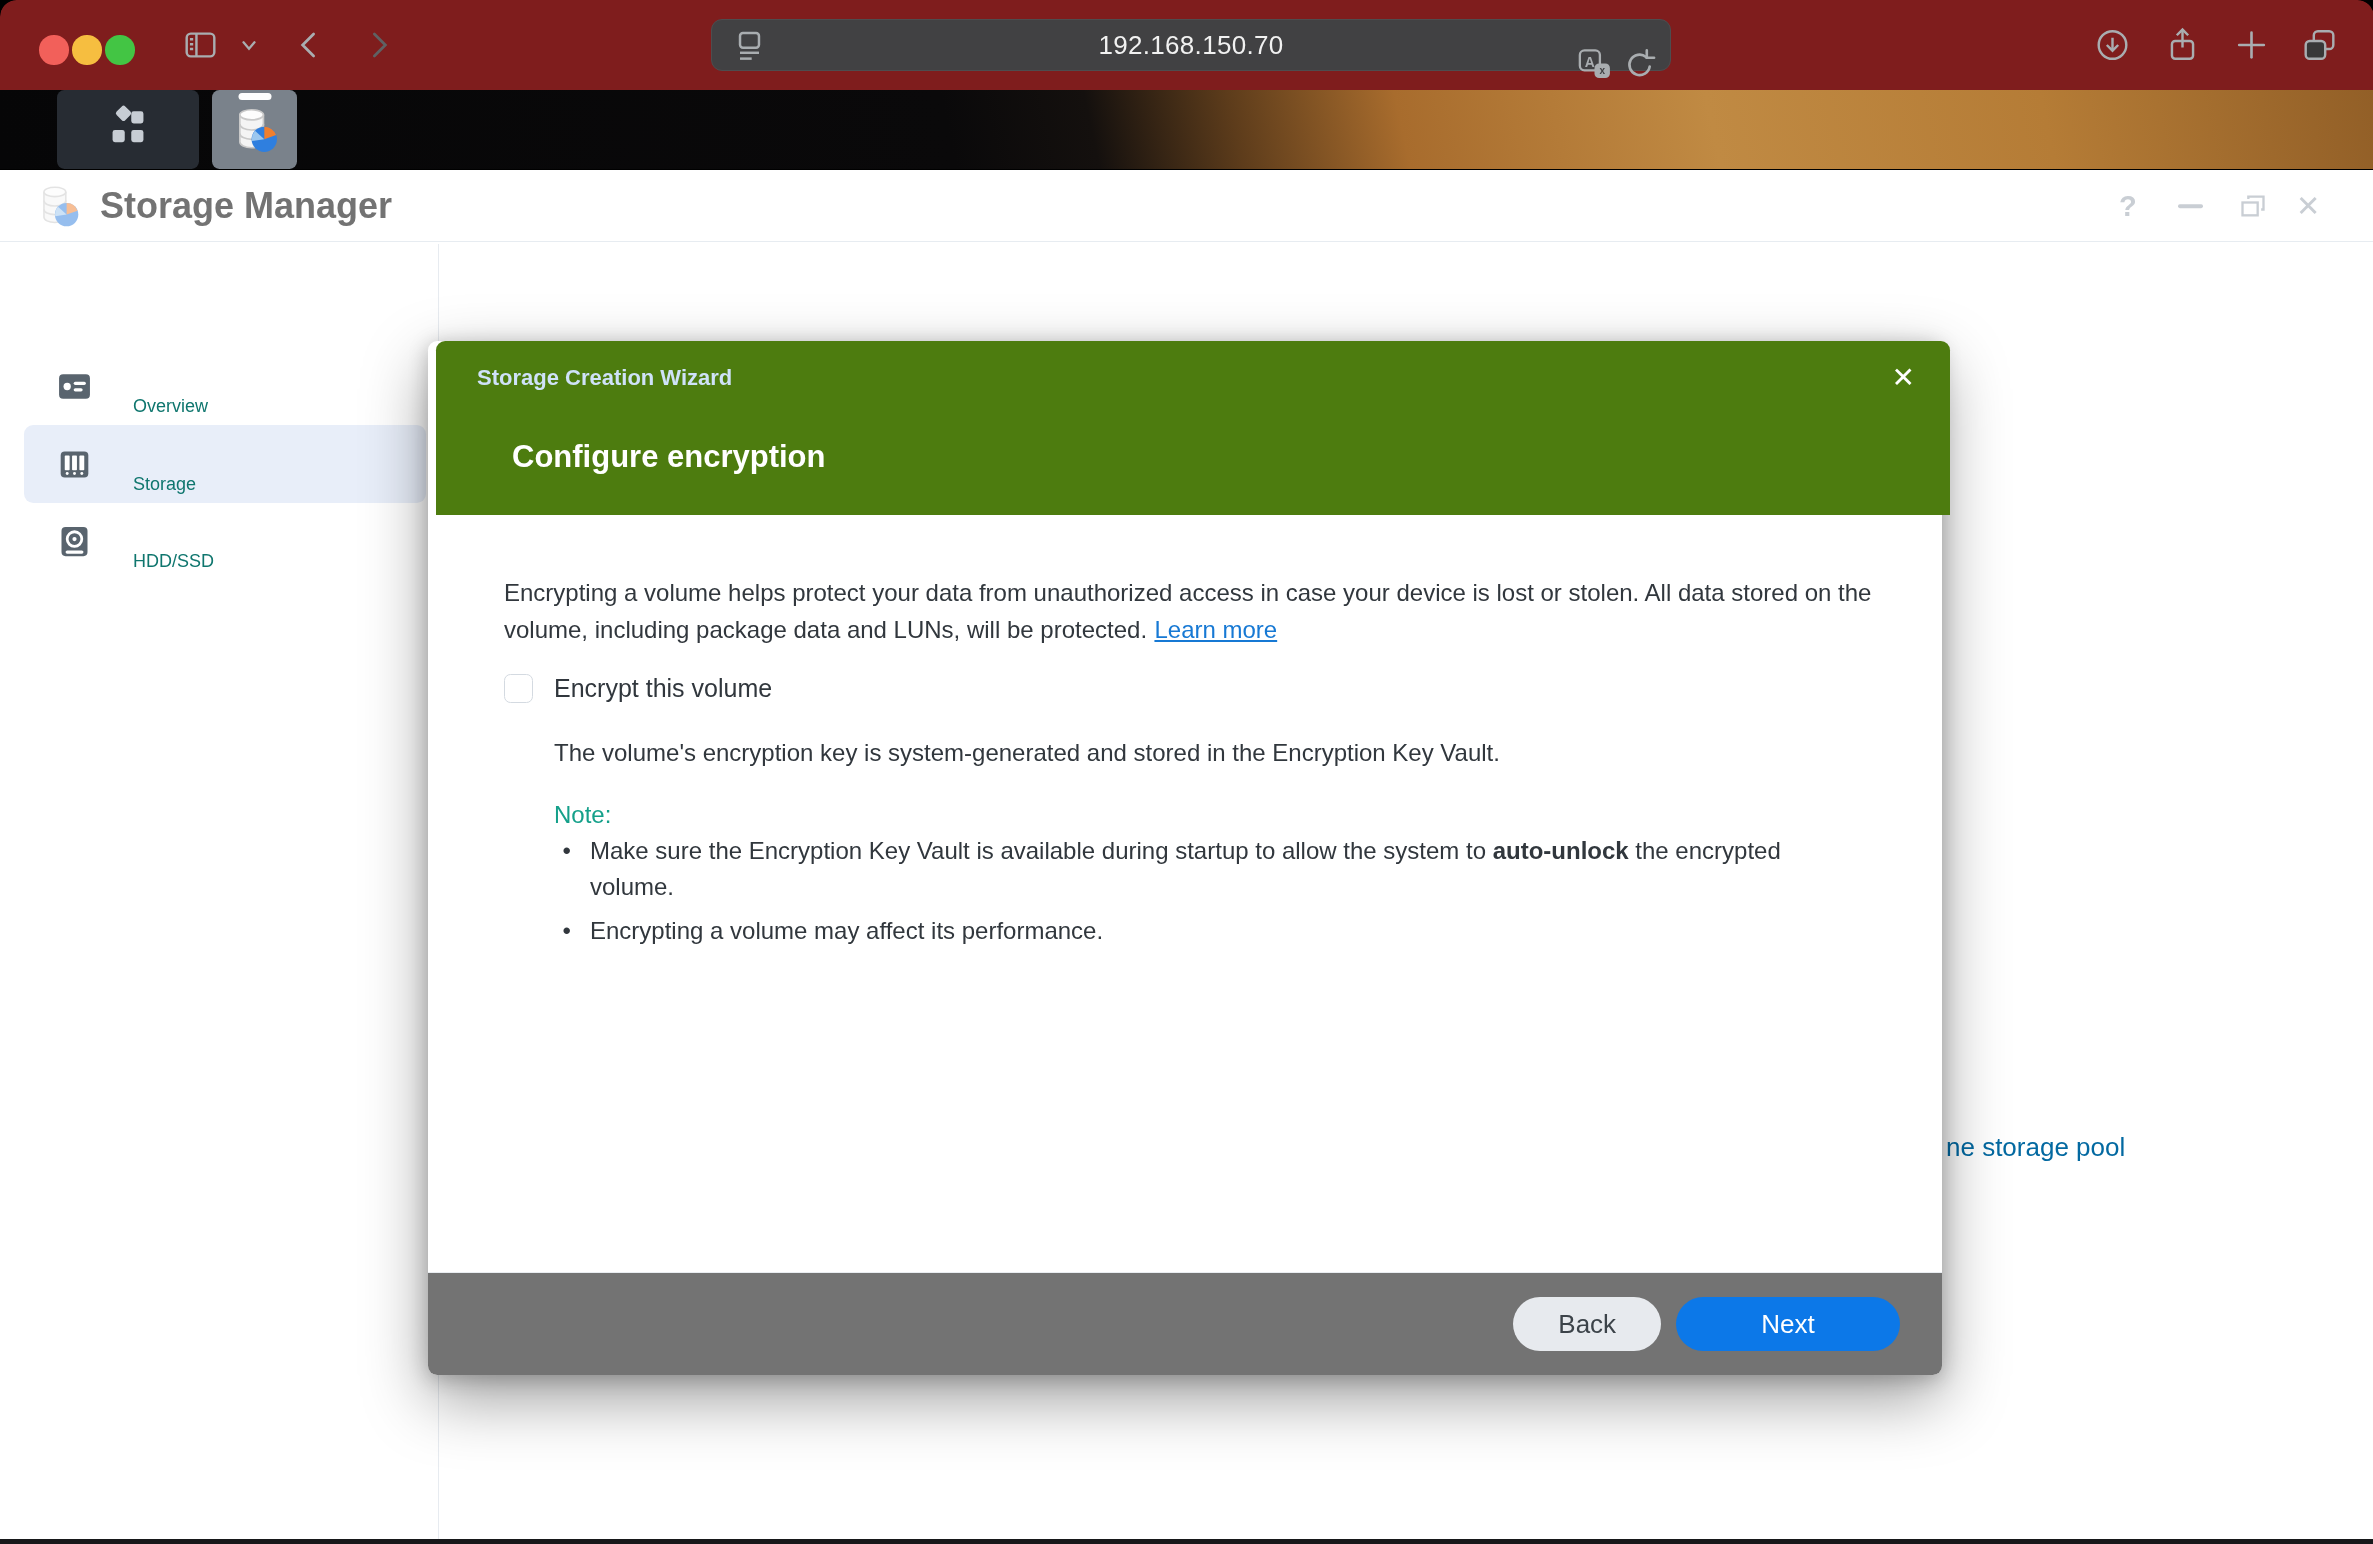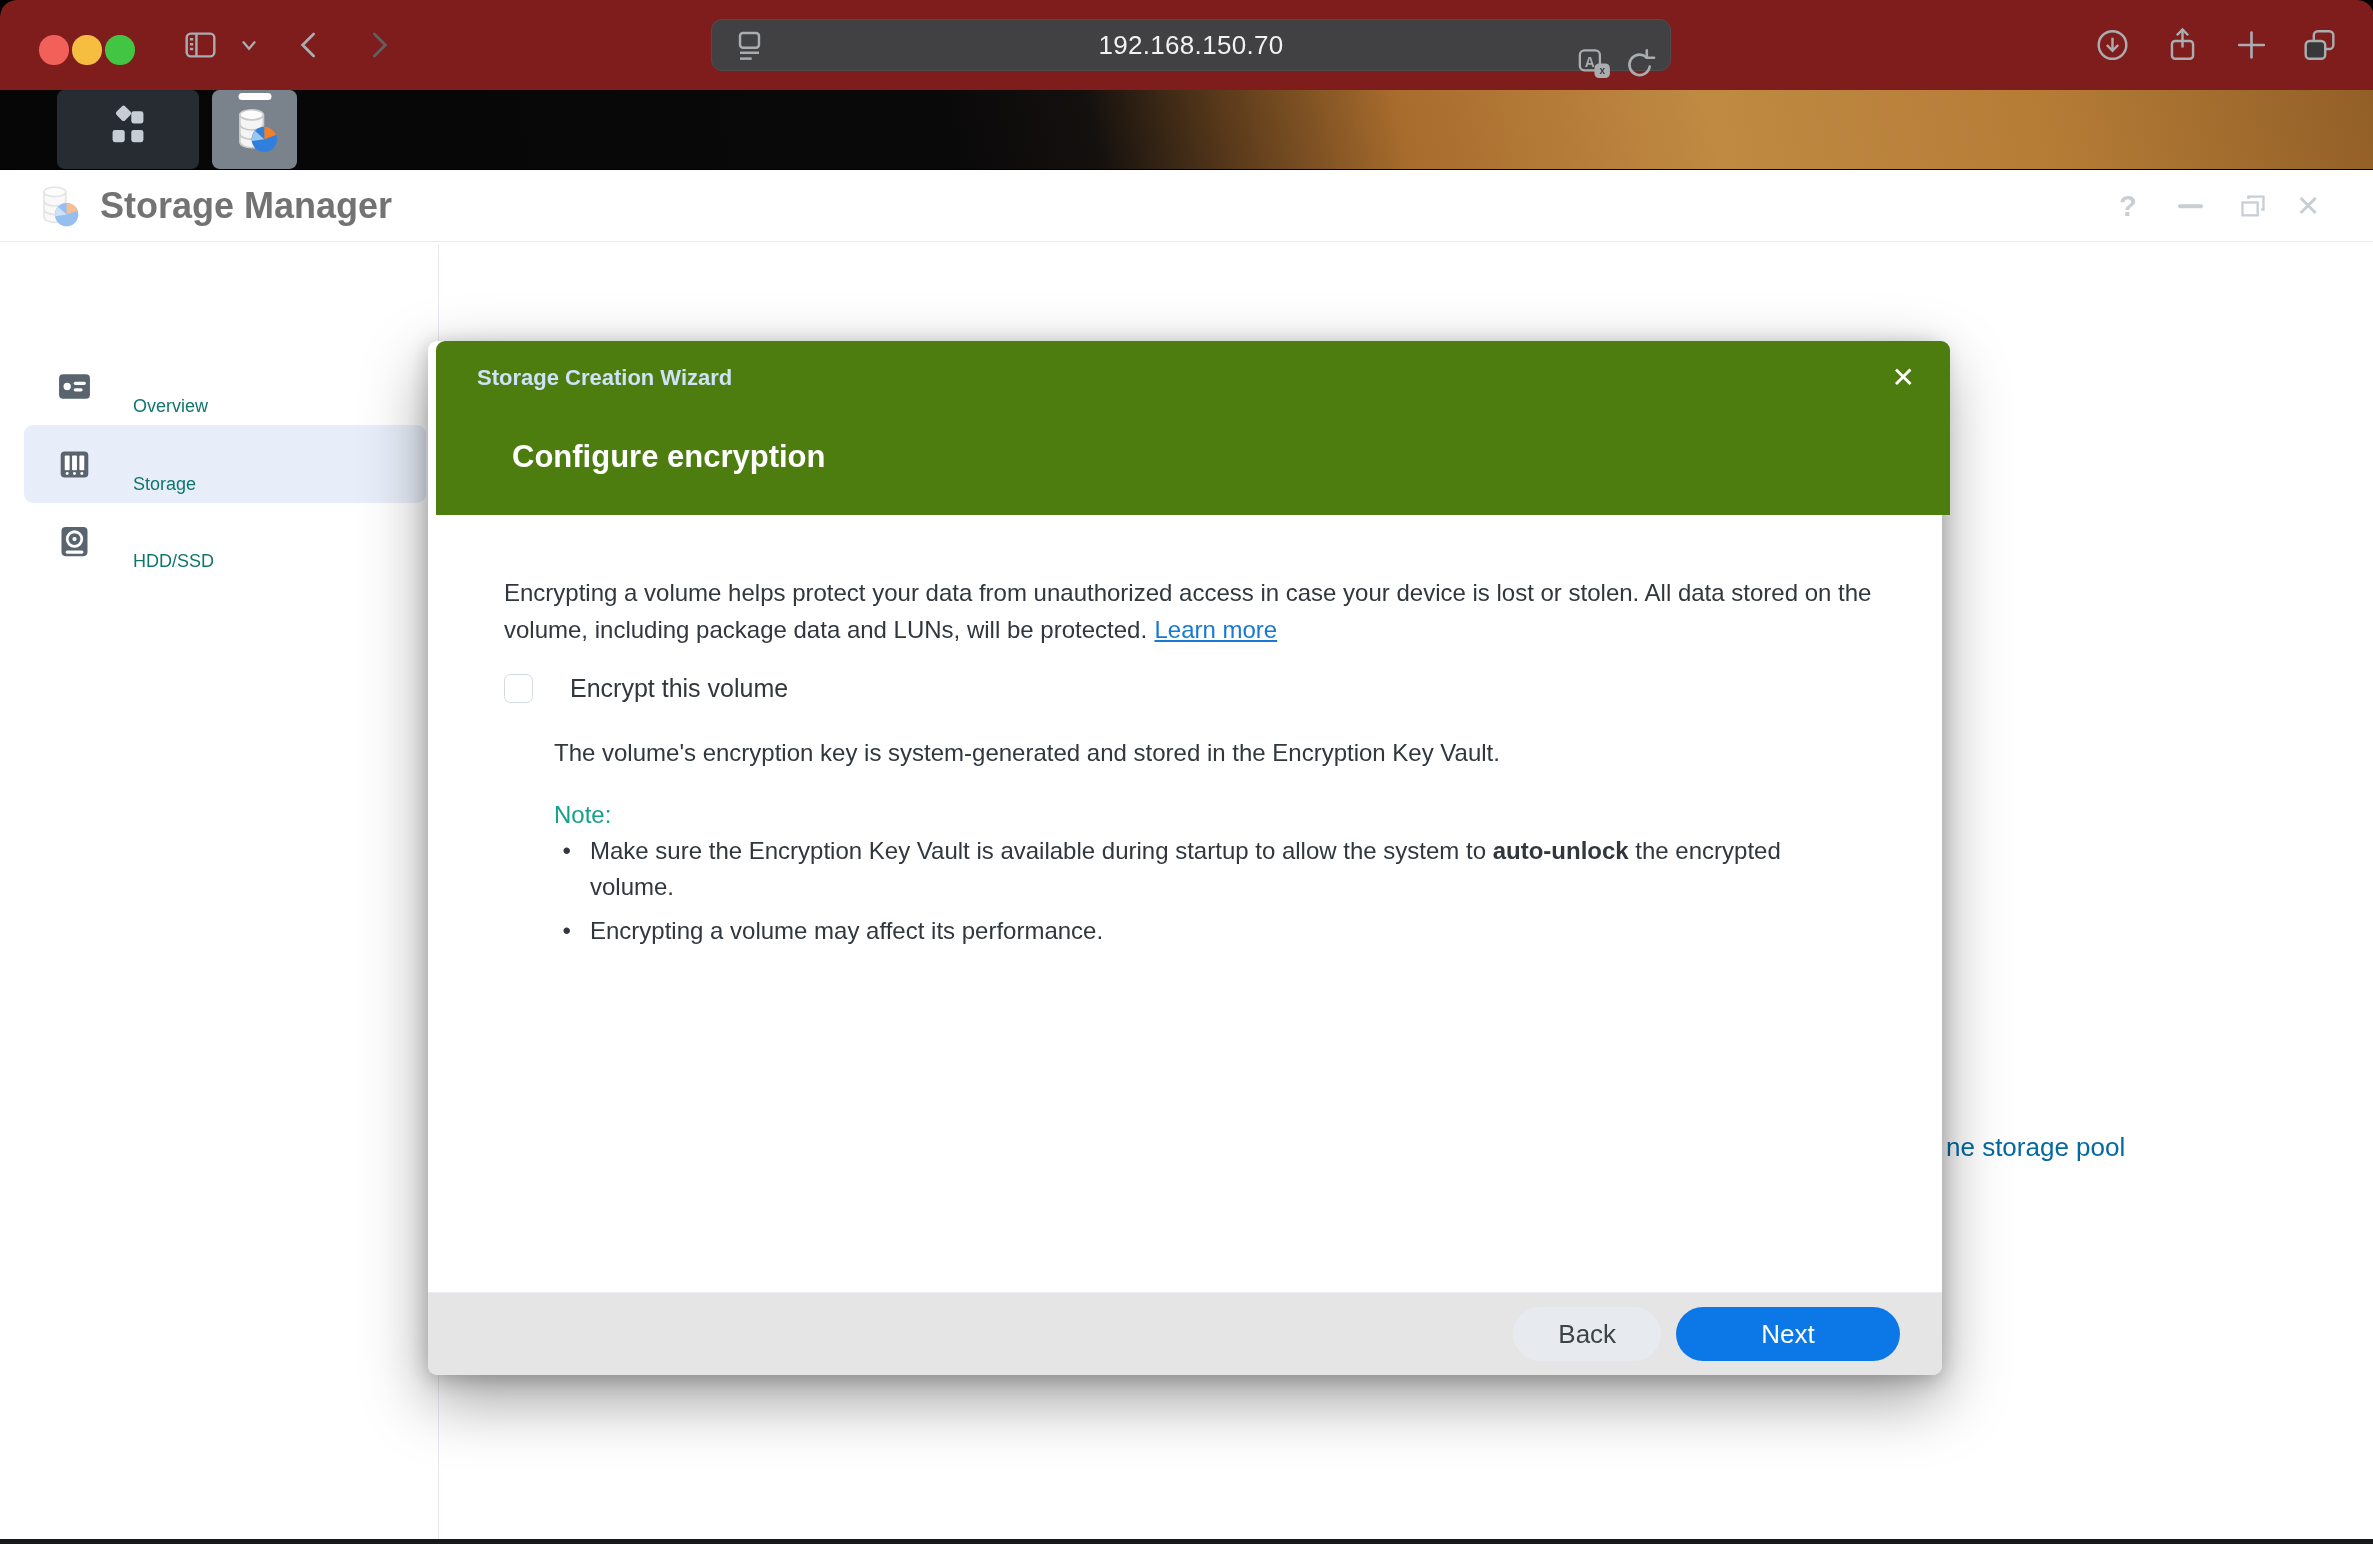--- a/index.html
+++ b/index.html
@@ -70,34 +70,34 @@
   .wiz-title { position:absolute; left:41px; top:24px; font-size:22px;
                font-weight:bold; color:#cfe2f8; }
   .wiz-close { position:absolute; right:35px; top:20px; font-size:28px;
                color:#fff; font-weight:bold; cursor:pointer; }
   .step-title { position:absolute; left:76px; top:98px; font-size:31px;
                 font-weight:bold; color:#ffffff; }
   .modal-body { position:absolute; left:0; top:174px; width:100%; bottom:85px;
                 font-size:24px; color:#31373d; }
   .intro { position:absolute; left:76px; top:59px; width:1384px; line-height:37px; }
   .link { color:#1779d4; text-decoration:underline; margin-left:7.4px; cursor:pointer; }
-  .chk-row { position:absolute; left:76px; top:159px; display:flex; align-items:center;gap:16px; }
+  .chk-row { position:absolute; left:76px; top:159px; display:flex; align-items:center; }
   .chk { width:29px; height:29px; border:1.8px solid #d4dae1; border-radius:6.5px;
          background:#fff; cursor:pointer; }
   .chk-lbl { margin-left:21px; font-size:25px; cursor:pointer; }
   .keyline { position:absolute; left:126px; top:224px; }
   .note-h { position:absolute; left:126px; top:286px; color:#14a08a; }
   .notes { position:absolute; left:129px; top:318px; width:1311px;
            list-style:none; line-height:36px; }
   .notes li { position:relative; padding-left:33px; margin-bottom:8.3px; max-width:1283px; }
   .notes li::before { content:"•"; position:absolute; left:5.5px; color:#31373d; }
-  .modal-foot { position:absolute; left:0; bottom:0; width:100%; height:83px;
+  .modal-foot { position:absolute; left:0; bottom:0; width:100%; height:103px;
                 border-top:1.8px solid #e9edf1; border-radius:0 0 9.2px 9.2px;
                 display:flex; align-items:center; justify-content:flex-end;
-                gap:14.8px; padding-right:42px; background:#e5e5e5; }
+                gap:14.8px; padding-right:42px; background:#737373; }
   .btn { height:54px; border:none; border-radius:28px; font-size:26px;
          font-family:inherit; cursor:pointer; }
   .btn.back { width:148px; background:#e7eaee; color:#3c4349; }
   .btn.next { width:224px; background:#0c78e8; color:#fff; }
 
   .bottom-edge { position:absolute; left:0; top:1539px; width:2374px; height:5.5px;
                  background:#17181a; z-index:40; }
   svg { display:block; }
 </style>
 </head>

